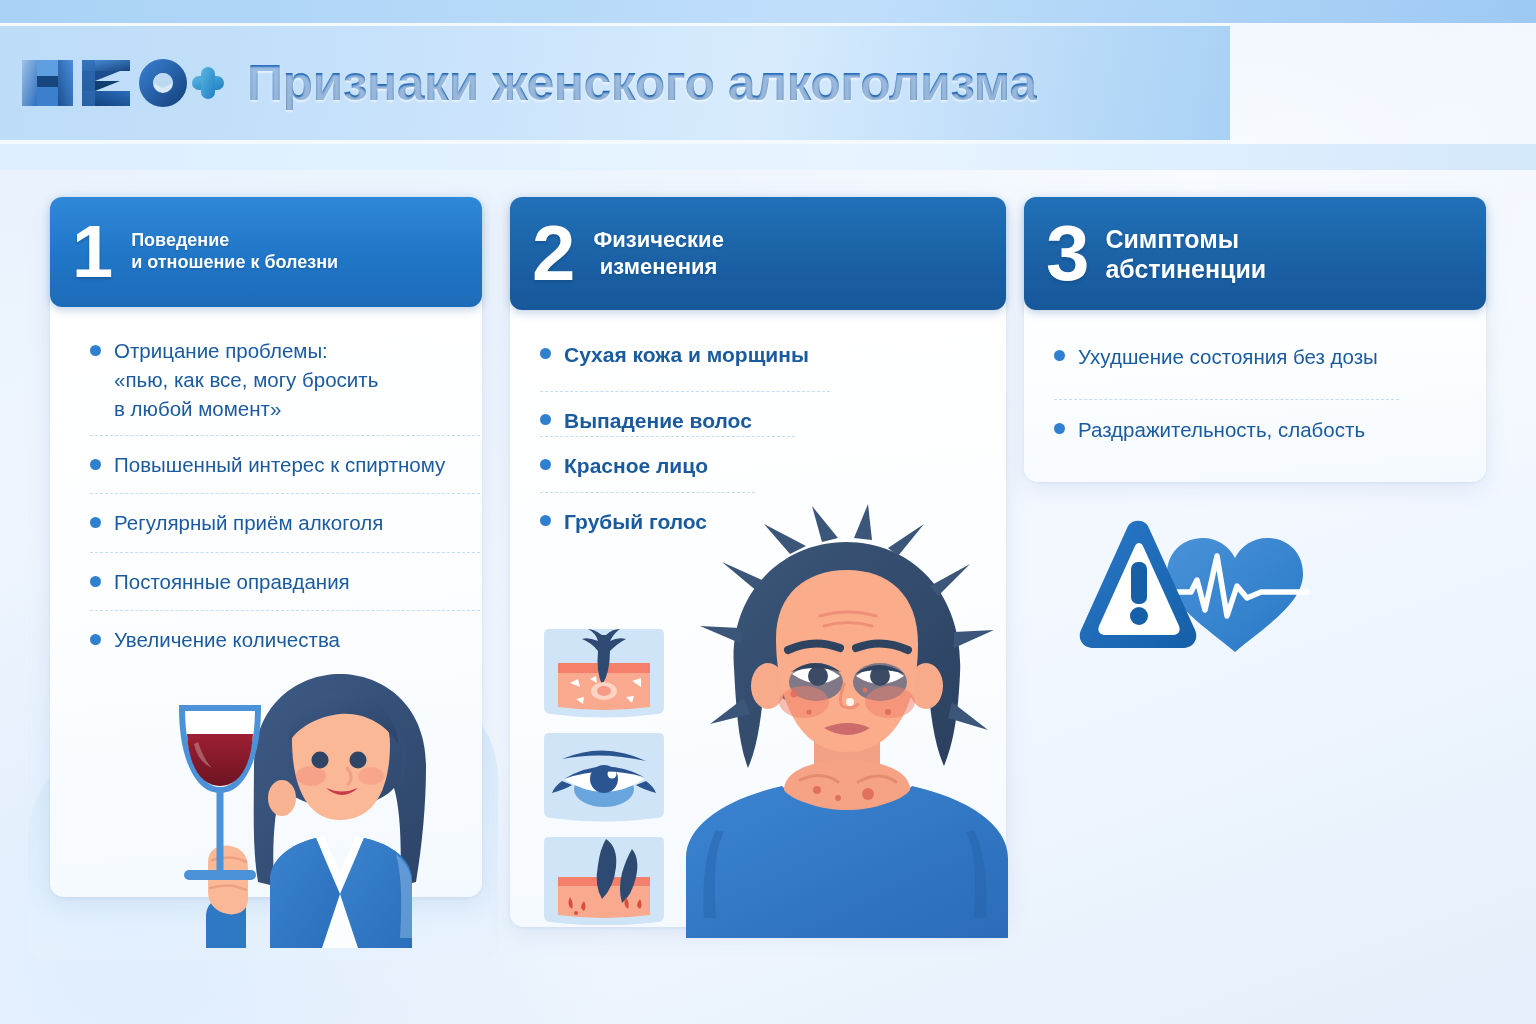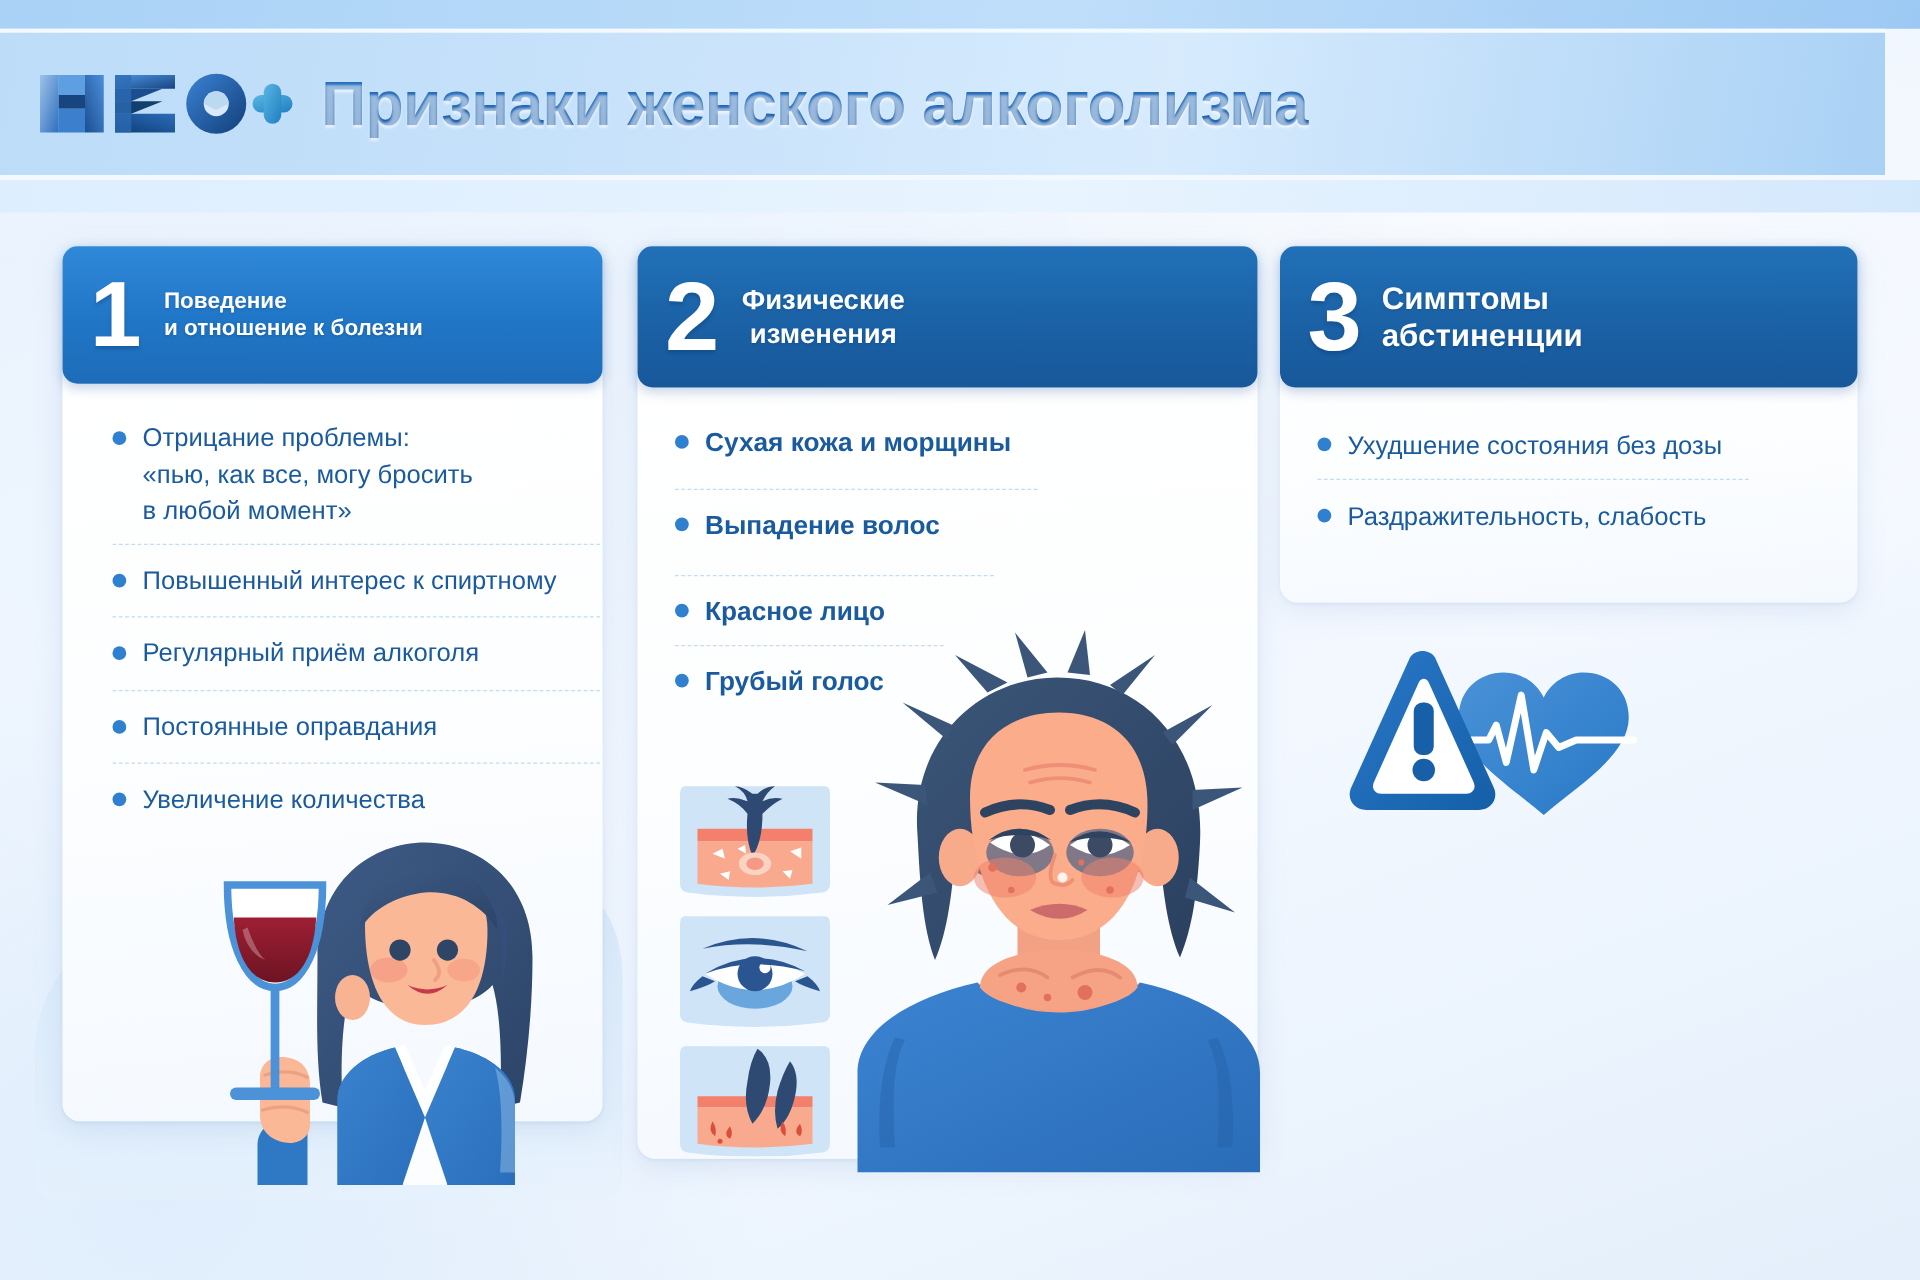--- a/index.html
+++ b/index.html
@@ -20,26 +20,26 @@
     position: absolute; inset: 0;
     background:
       radial-gradient(900px 520px at 78% 18%, rgba(255,255,255,0.55), rgba(255,255,255,0) 70%),
       radial-gradient(700px 600px at 8% 92%, rgba(206,228,250,0.55), rgba(255,255,255,0) 70%);
     pointer-events: none;
   }
 
   
   .header-band {
     position: absolute;
-    left: 0; top: 23px; width: 1508px; height: 121px;
+    left: 0; top: 23px; width: 1230px; height: 121px;
     background: linear-gradient(100deg, #bcdcf8 0%, #c6e1fa 30%, #d7ebfd 62%, #a9d1f5 100%);
     border-top: 3px solid #f3f9ff;
     border-bottom: 4px solid #f3f9ff;
     display: flex; align-items: center;
-    padding-left: 30px;
+    padding-left: 20px;
     z-index: 4;
   }
   .band-top-strip {
     position: absolute; left: 0; top: 0; width: 1536px; height: 23px;
     background: linear-gradient(100deg,#a9d2f6,#bfdefa 55%,#9cc9f3);
     z-index: 3;
   }
   .band-bottom-strip {
     position: absolute; left: 0; top: 144px; width: 1536px; height: 26px;
     background: linear-gradient(100deg,#ddeeff,#e8f4ff 55%,#d4e8fc);
@@ -288,21 +288,21 @@
         <span class="l1">Физические</span>
         <span class="l2">изменения</span>
       </span>
     </div>
     <div class="bullets">
       <div class="bullet-row" style="margin-bottom:21px;">
         <span class="dot"></span>
         <span class="btext">Сухая кожа и морщины</span>
       </div>
       <div class="divider" style="width:290px;"></div>
-      <div class="bullet-row" style="margin:14px 0 24px;text-align:right;">
+      <div class="bullet-row" style="margin:14px 0 0;text-align:right;">
         <span class="dot"></span>
         <span class="btext">Выпадение волос</span>
       </div>
       <div class="divider" style="width:255px;"></div>
       <div class="bullet-row" style="margin:14px 0 12px;">
         <span class="dot"></span>
         <span class="btext">Красное лицо</span>
       </div>
       <div class="divider" style="width:215px;"></div>
       <div class="bullet-row" style="margin-top:14px;">
@@ -315,21 +315,21 @@
   <div class="card" id="card3">
     <div class="panel"></div>
     <div class="head">
       <span class="num">3</span>
       <span class="htext">
         <span class="l1">Симптомы</span>
         <span class="l2">абстиненции</span>
       </span>
     </div>
     <div class="bullets">
-      <div class="bullet-row" style="margin-bottom:12px;">
+      <div class="bullet-row" style="margin-bottom:28px;">
         <span class="dot"></span>
         <span class="btext">Ухудшение состояния без дозы</span>
       </div>
       <div class="divider" style="width:345px;"></div>
       <div class="bullet-row" style="margin-top:15px;">
         <span class="dot"></span>
         <span class="btext">Раздражительность, слабость</span>
       </div>
     </div>
   </div>

